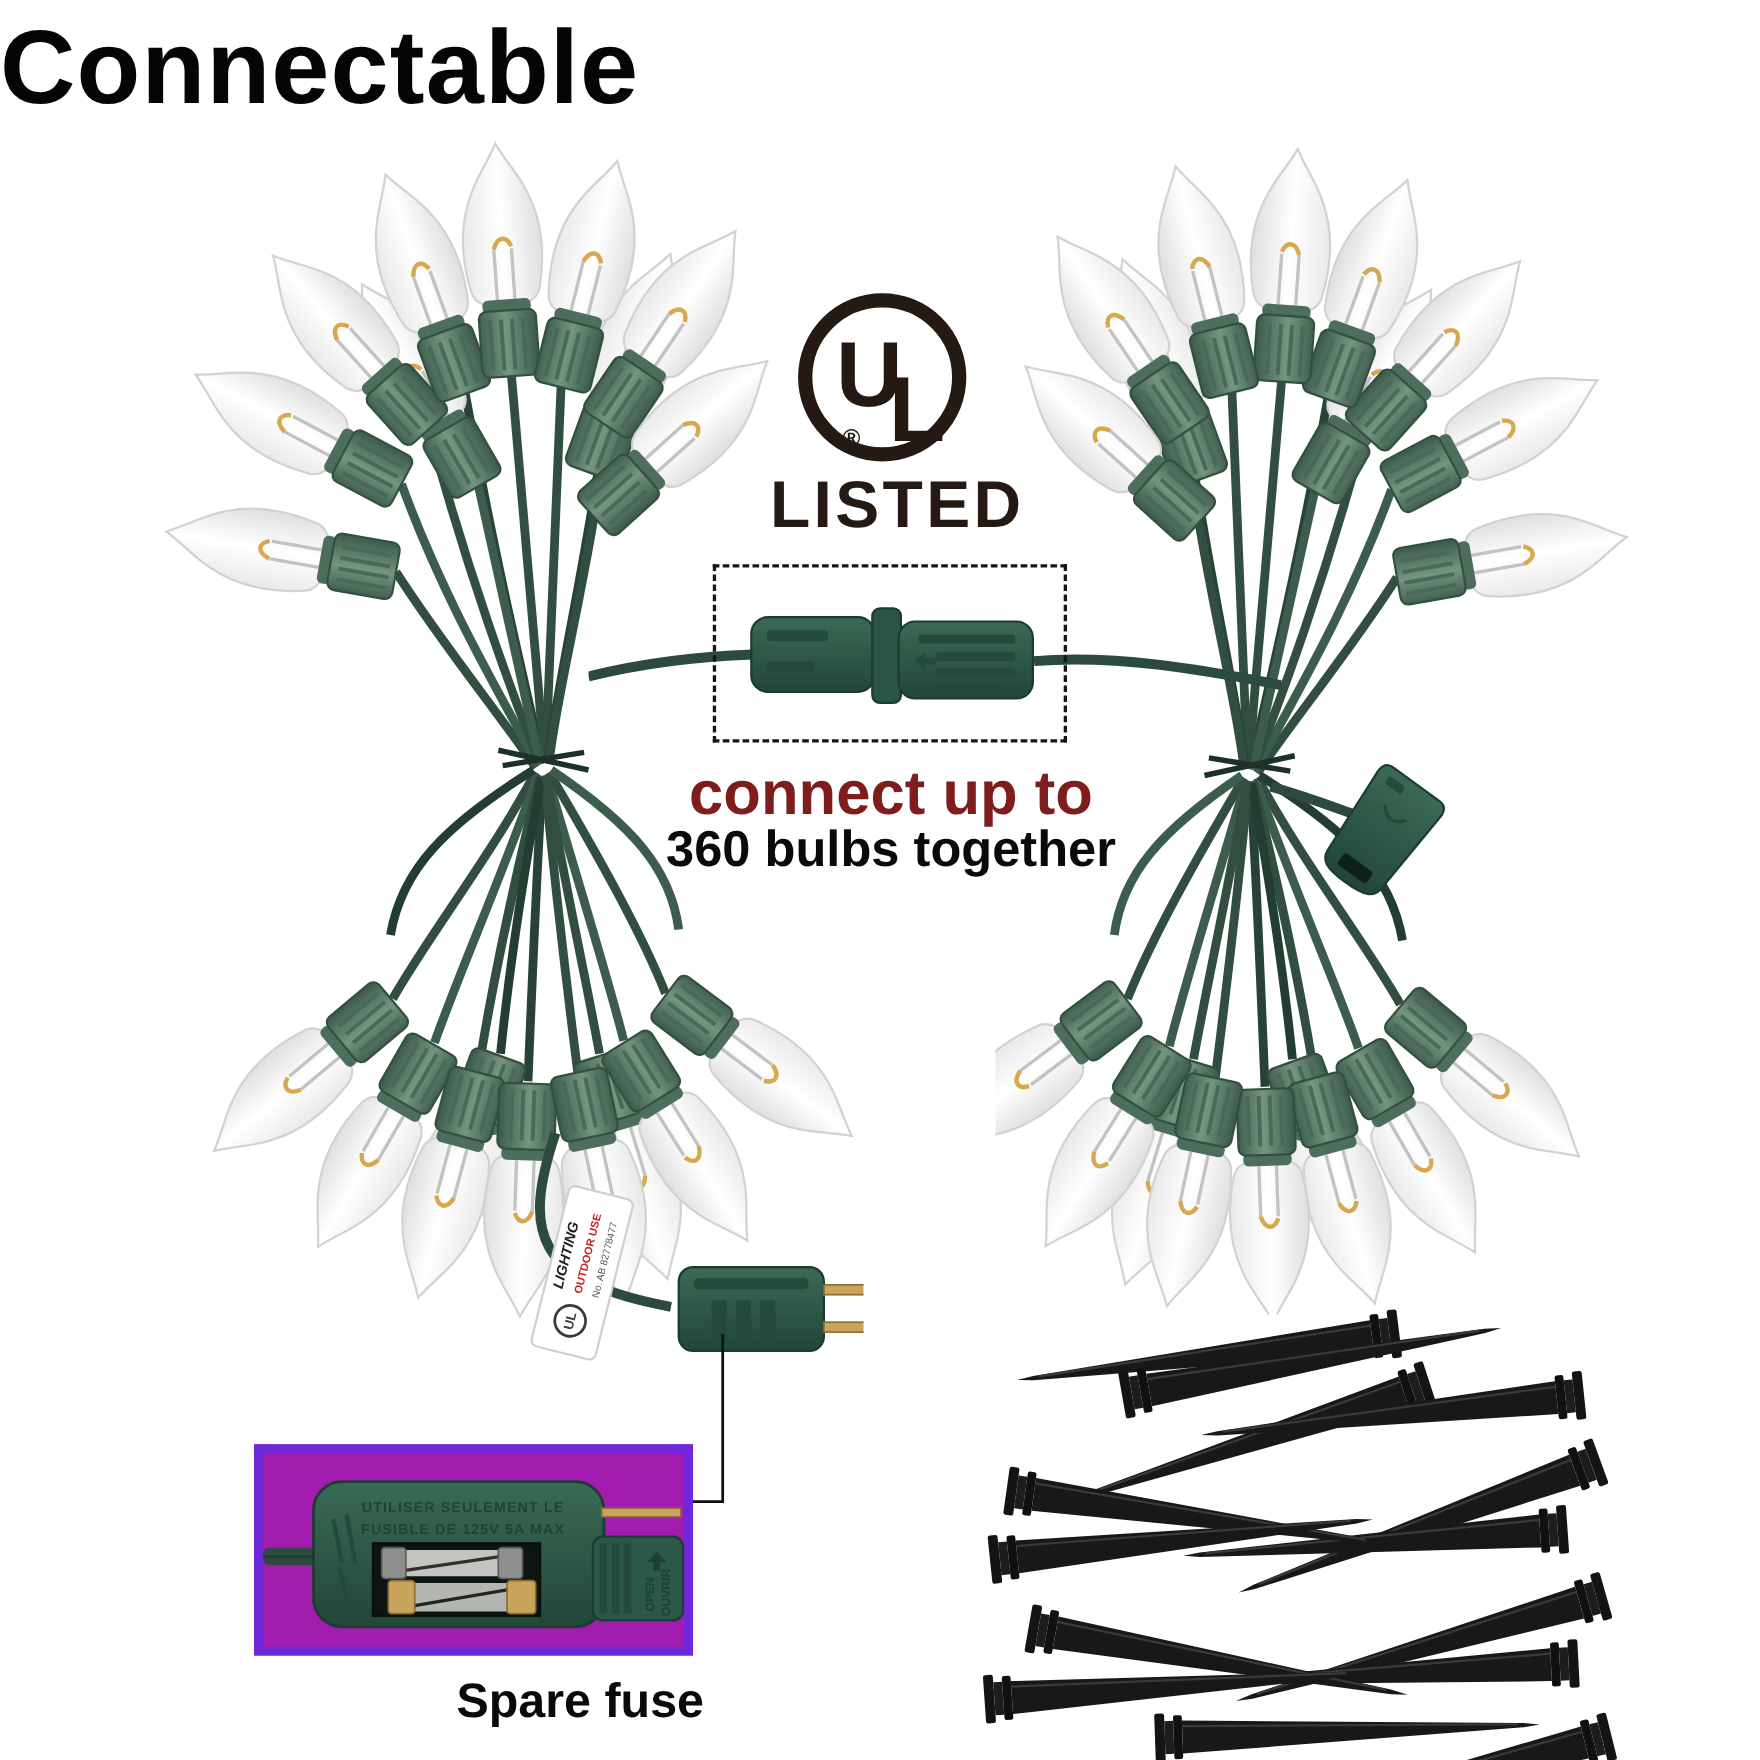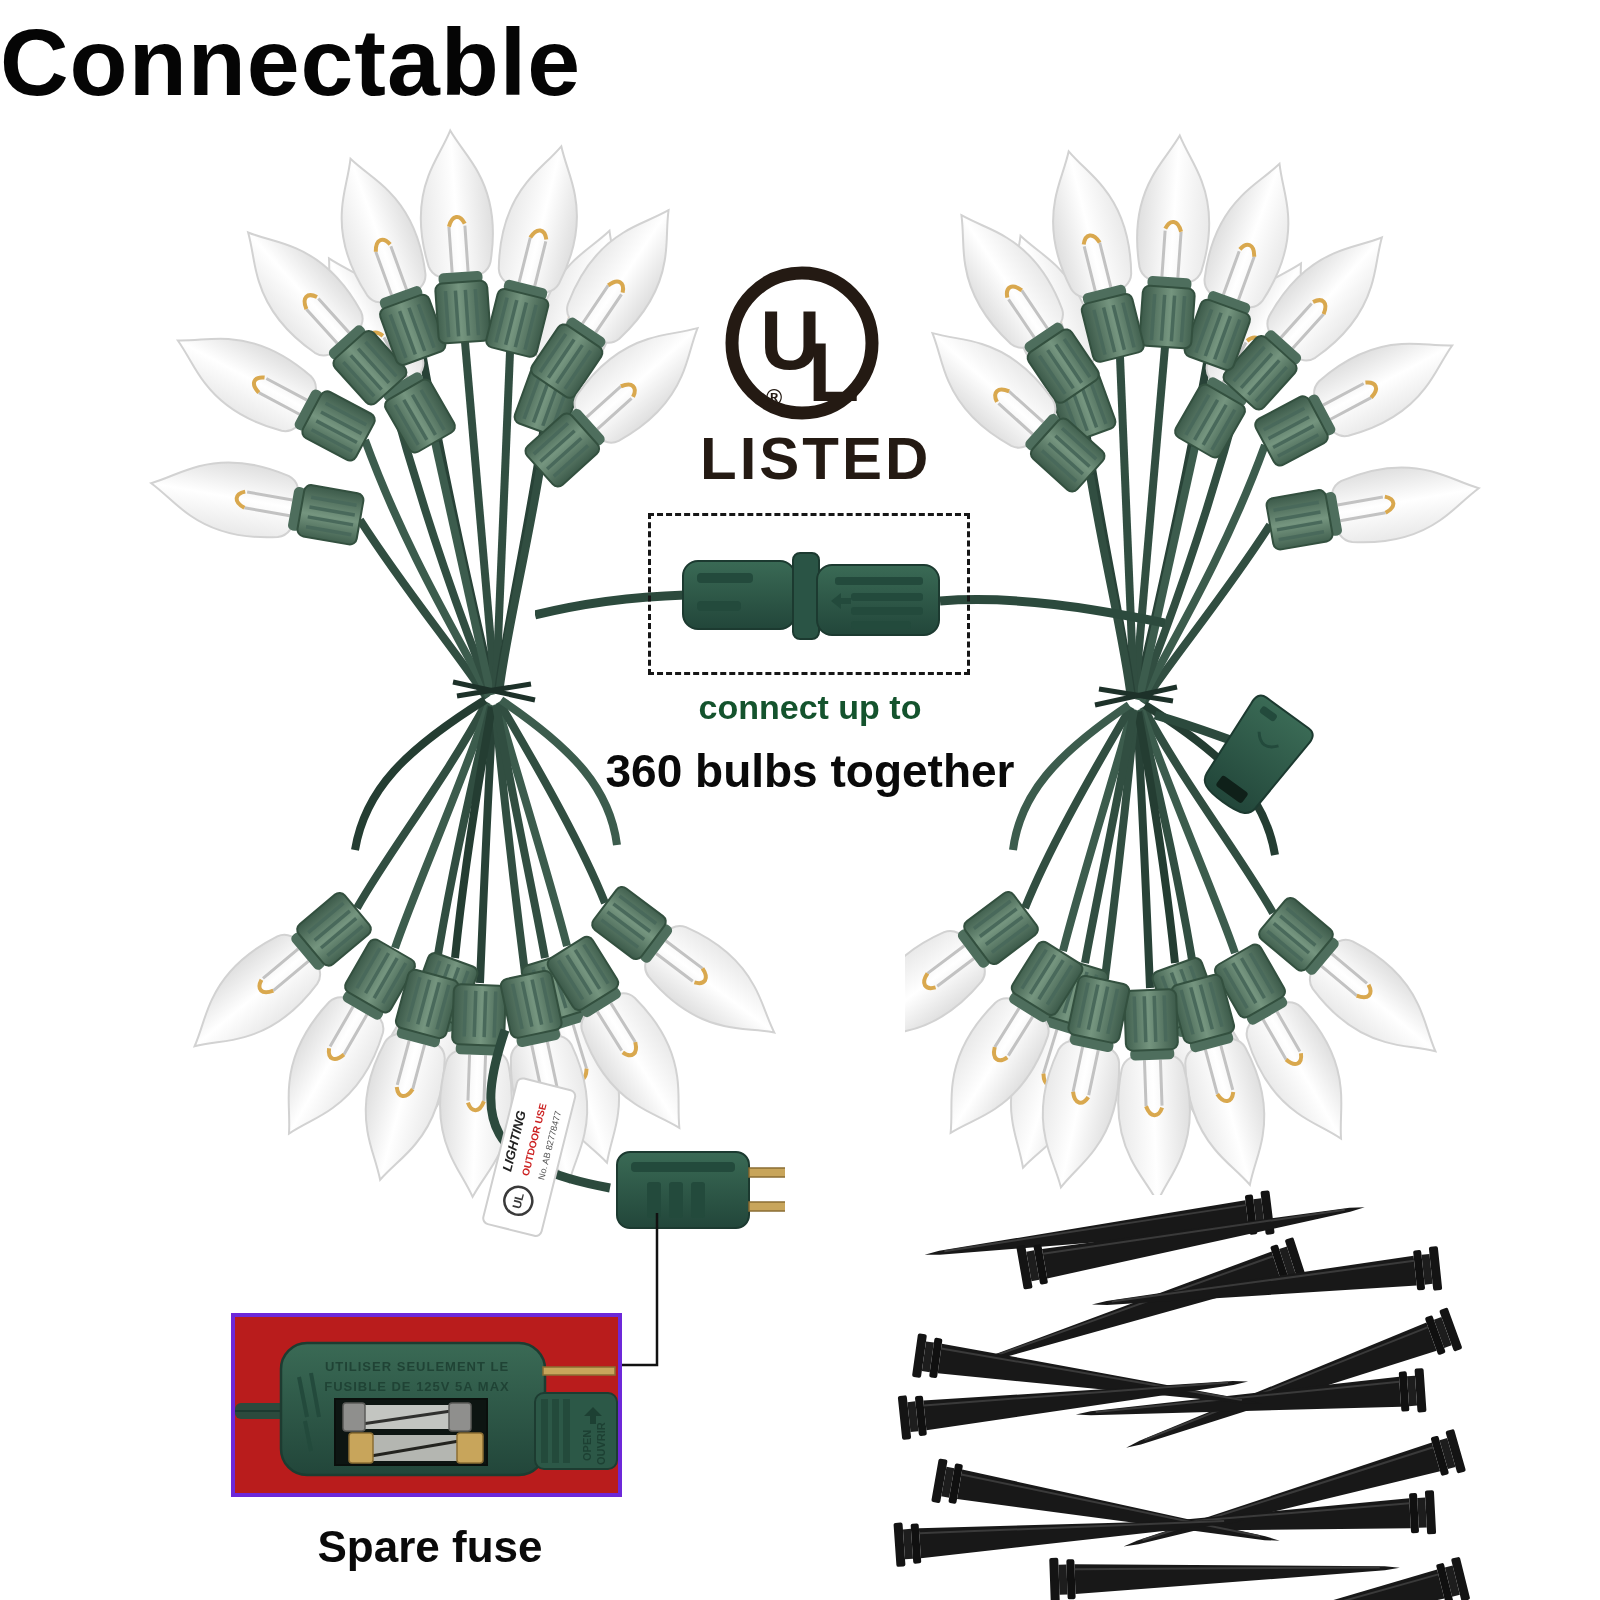--- a/index.html
+++ b/index.html
@@ -11,36 +11,36 @@
   #title{
     left:0;top:8px;width:1600px;text-align:left;
     font-size:95px;font-weight:700;letter-spacing:1px;color:#050505;
   }
   #listed-label{
     left:700px;top:424px;width:200px;text-align:center;
     font-size:60px;font-weight:800;letter-spacing:3px;color:#241a13;
   }
   #callout-line1{
     left:560px;top:688px;width:500px;text-align:center;
-    font-size:34px;font-weight:600;color:#14532d;
+    font-size:56px;font-weight:600;color:#7f1d1d;
   }
   #callout-line2{
     left:535px;top:744px;width:550px;text-align:center;
     font-size:46px;font-weight:600;color:#0a0a0a;
   }
   #dashed-box{
     left:648px;top:513px;width:316px;height:156px;
     border:3px dashed #161616;background:transparent;pointer-events:none;
   }
   #fuse-inset{
     left:231px;top:1313px;width:383px;height:176px;
-    border:4px solid #6d28d9;background:#b91c1c;box-sizing:content-box;
+    border:8px solid #6d28d9;background:#a21caf;box-sizing:content-box;
   }
   #spare-fuse-caption{
-    left:220px;top:1522px;width:420px;text-align:center;
+    left:220px;top:1522px;width:420px;text-align:right;
     font-size:44px;font-weight:700;color:#0a0a0a;
   }
   svg{display:block;}
 </style>
 </head>
 <body>
 
 <div id="canvas">
 
   <svg width="0" height="0" style="position:absolute" aria-hidden="true">

